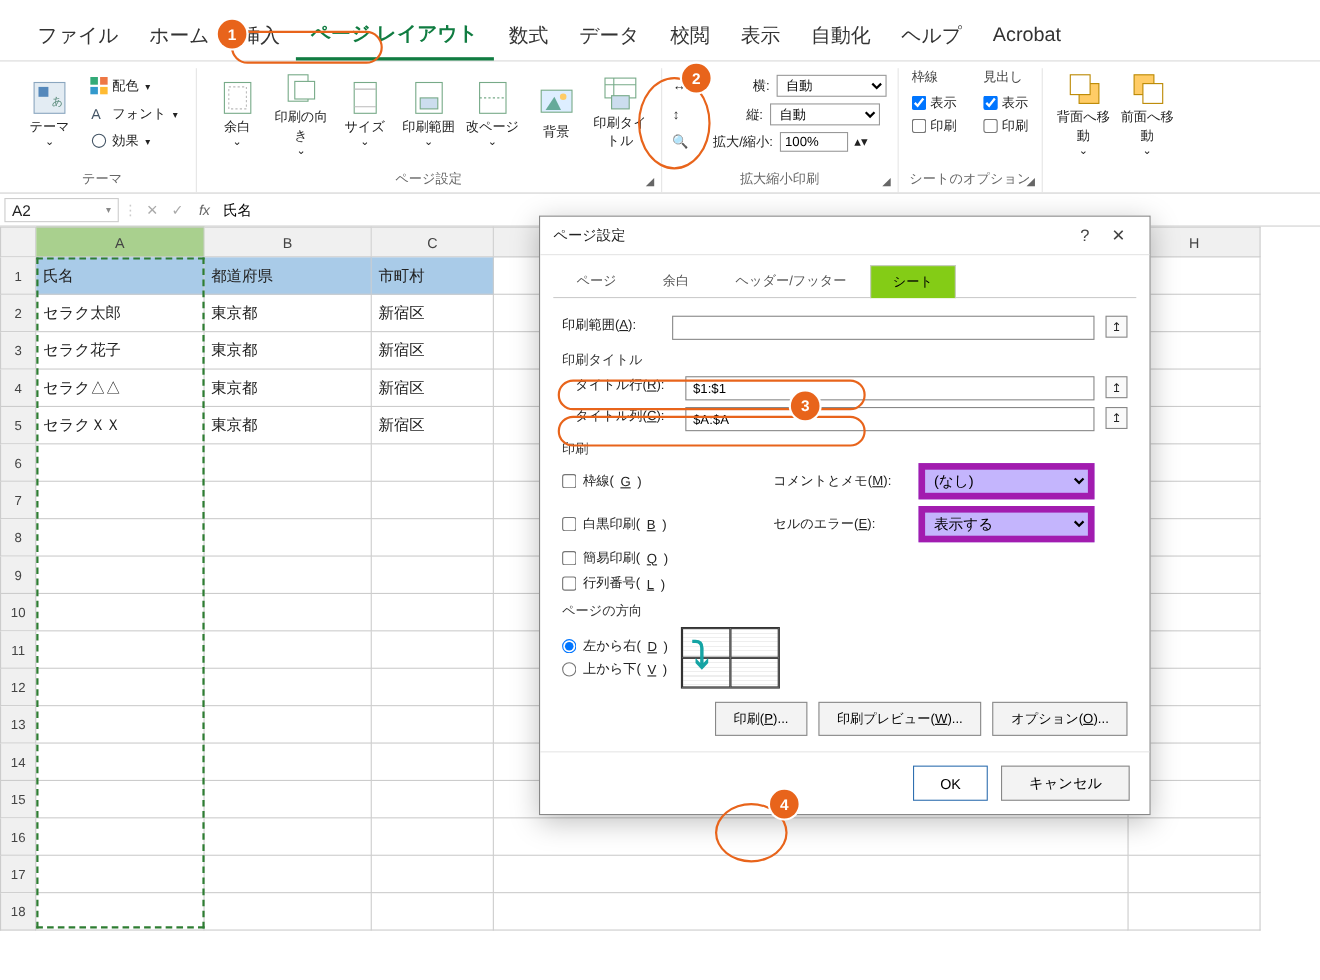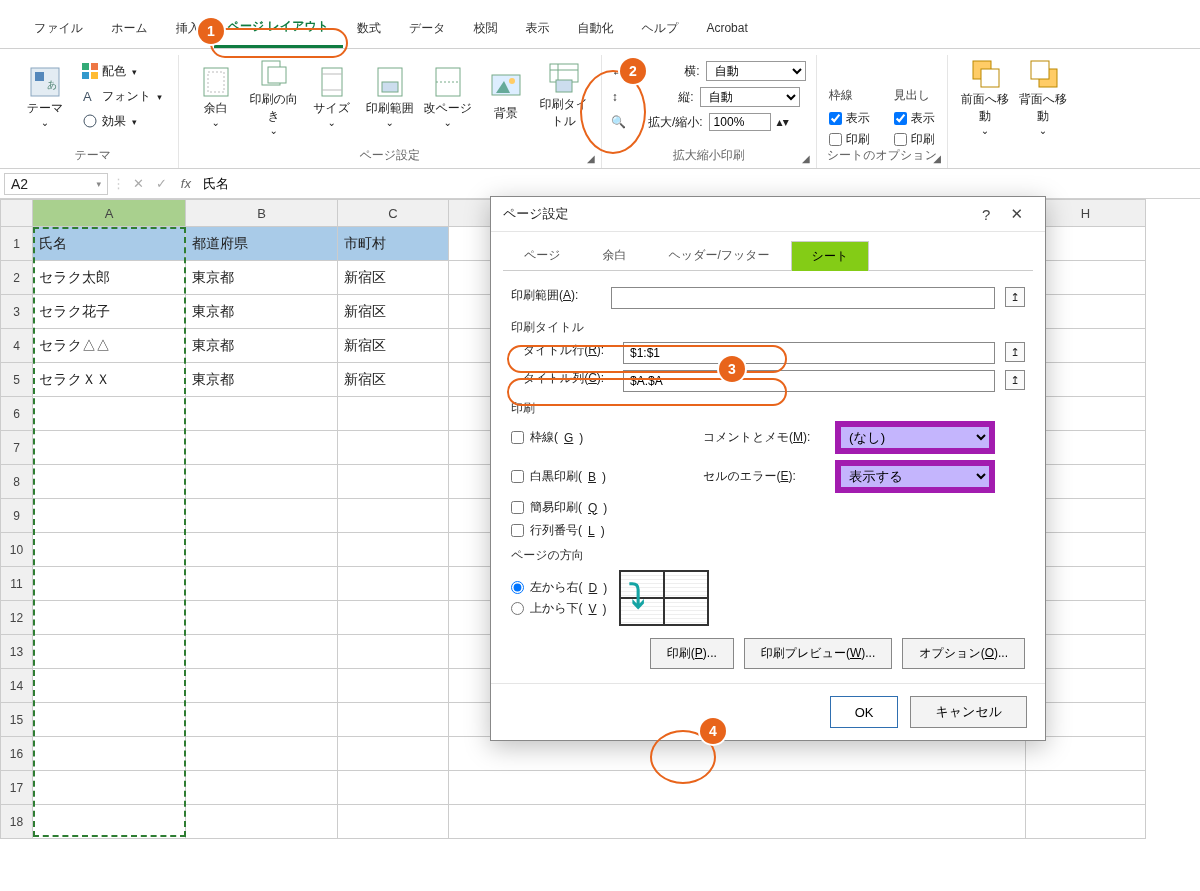--- a/index.html
+++ b/index.html
@@ -1,20 +1,20 @@
 <!DOCTYPE html>
 <html><head>
 <meta charset="utf-8">
 <style>
 * { box-sizing: border-box; margin: 0; padding: 0; }
 body { font-family: "Meiryo UI", "Yu Gothic UI", sans-serif; font-size: 13px; background: #fff; color: #222; width: 1200px; height: 891px; position: relative; overflow: hidden; }
 
 
 .tabs { display: flex; align-items: center; padding: 8px 20px 0; gap: 0; border-bottom: 1px solid #d0d0d0; }
-.tab { padding: 10px 14px; cursor: pointer; font-size: 12px; color: #333; }
+.tab { padding: 10px 14px; cursor: pointer; font-size: 18px; color: #333; }
 .tab.active { color: #107c41; border-bottom: 3px solid #107c41; font-weight: 600; }
 
 
 .ribbon { display: flex; padding: 6px 8px 0; border-bottom: 1px solid #d0d0d0; height: 120px; background:#fff; }
 .group { display: flex; flex-direction: column; align-items: center; padding: 0 10px; border-right: 1px solid #e5e5e5; position: relative; }
 .group:last-child { border-right: none; }
 .group-label { font-size: 12px; color: #666; margin-top: auto; padding: 4px 0; }
 .group-items { display: flex; align-items: flex-start; gap: 4px; flex: 1; }
 .big-btn { display: flex; flex-direction: column; align-items: center; justify-content: center; width: 54px; height: 82px; border: 1px solid transparent; cursor: pointer; font-size: 12px; gap: 2px; text-align:center; }
 .big-btn .icon { width: 32px; height: 32px; display:flex; align-items:center; justify-content:center; }
@@ -24,21 +24,21 @@
 .chev::after{content:"⌄"; font-size:10px; display:block; line-height:8px;}
 .dlg-launcher { position:absolute; bottom:4px; right:6px; font-size:10px; color:#666; cursor:pointer; }
 
 .scale-row{display:flex; align-items:center; gap:6px; font-size:12px; padding:2px 0;}
 .scale-row .lab{width:70px; text-align:right;}
 .scale-row select,.scale-row input{border:1px solid #999; font-size:12px; padding:1px 4px; width:100px; background:#fff;}
 .scale-row .spin{width:62px;}
 
 .sheet-opts{display:flex; gap:24px; height:82px;}
 .sheet-col{display:flex; flex-direction:column; gap:4px; font-size:12px;}
-.sheet-col .hd{color:#444; margin-bottom:2px;margin-top:32px;}
+.sheet-col .hd{color:#444; margin-bottom:2px;}
 .sheet-col label{display:flex; align-items:center; gap:4px;}
 
 
 .fbar { display:flex; align-items:center; border-bottom:1px solid #d0d0d0; height:30px; padding:2px 4px; gap:4px; }
 .namebox{border:1px solid #ccc; padding:2px 6px; width:104px; font-size:14px; display:flex; align-items:center; justify-content:space-between;}
 .namebox::after{content:"▾"; font-size:9px; color:#888;}
 .fbar .sep{color:#ccc;}
 .fbar .fx{font-style:italic; color:#666; padding:0 6px;}
 .fbar .finput{border:none; flex:1; font-size:13px; padding:2px;}
 
@@ -284,35 +284,35 @@
       </div>
     <div class="group-label">シートのオプション</div>
     <span class="dlg-launcher">◢</span>
   </div>
 
   <div class="group" style="border-right:none;">
     <div class="group-items">
       <div class="big-btn">
           <span class="icon">
             <svg width="32" height="32">
+              <rect x="12" y="12" width="18" height="18" fill="#fc6" stroke="#b80"></rect>
+              <rect x="4" y="4" width="18" height="18" fill="#fff" stroke="#b80"></rect>
+            </svg>
+          </span>
+          <span>背面へ移動</span>
+          <span class="chev"></span>
+        </div>
+      <div class="big-btn">
+          <span class="icon">
+            <svg width="32" height="32">
               <rect x="4" y="4" width="18" height="18" fill="#fc6" stroke="#b80"></rect>
               <rect x="12" y="12" width="18" height="18" fill="#fff" stroke="#b80"></rect>
             </svg>
           </span>
           <span>前面へ移動</span>
-          <span class="chev"></span>
-        </div>
-      <div class="big-btn">
-          <span class="icon">
-            <svg width="32" height="32">
-              <rect x="12" y="12" width="18" height="18" fill="#fc6" stroke="#b80"></rect>
-              <rect x="4" y="4" width="18" height="18" fill="#fff" stroke="#b80"></rect>
-            </svg>
-          </span>
-          <span>背面へ移動</span>
           <span class="chev"></span>
         </div>
     </div>
     <div class="group-label">&nbsp;</div>
   </div>
 </div>
 
 <div class="fbar">
   <div class="namebox">A2</div>
   <span class="sep">⋮</span>

